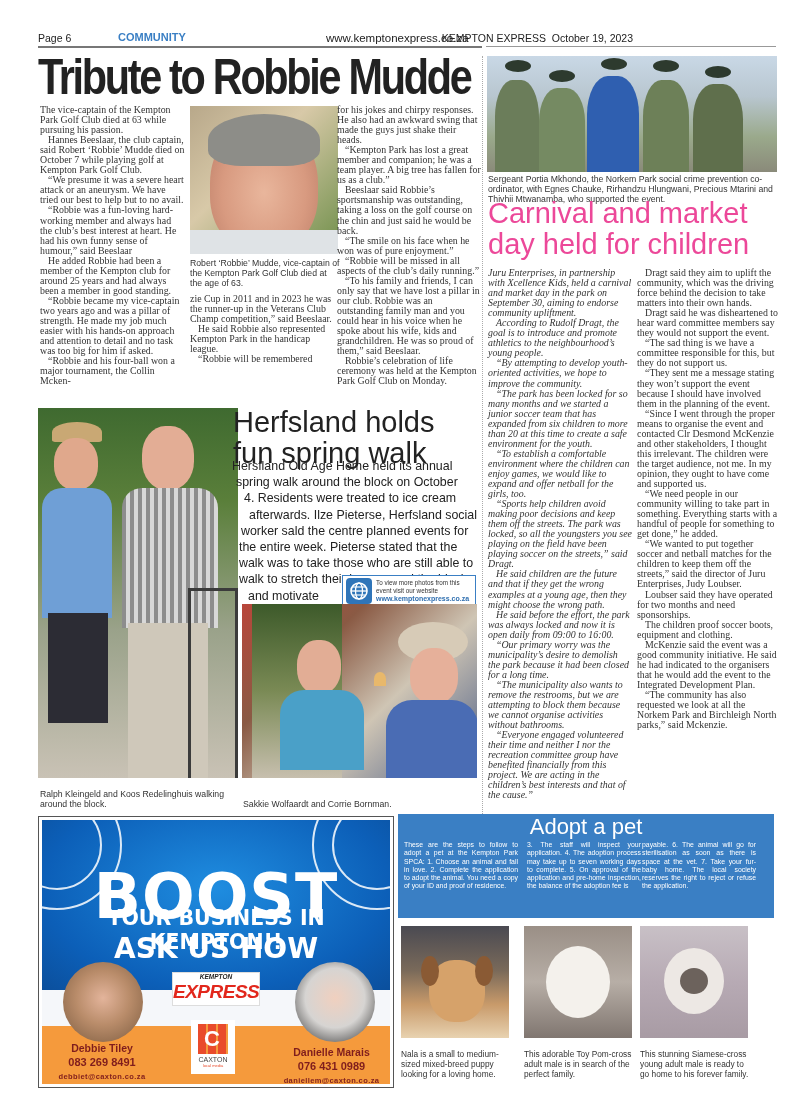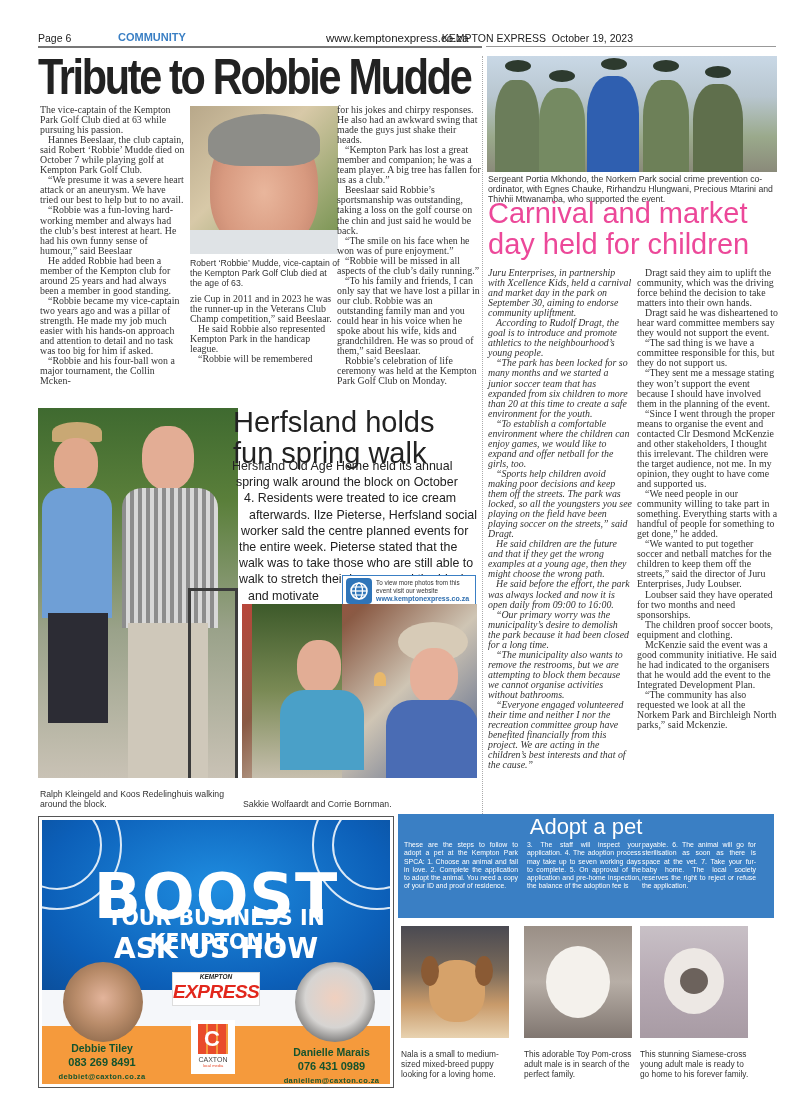--- a/index.html
+++ b/index.html
@@ -53,21 +53,21 @@
 
   
   .boost { position: absolute; left: 38px; top: 816px; width: 356px; height: 272px; border: 1px solid #555; }
   .boost-blue { position: absolute; left: 3px; top: 3px; width: 348px; height: 170px; background: radial-gradient(ellipse at 50% 40%, #1f8de0 0%, #0c5fb8 70%, #0b4f9c 100%); overflow: hidden; }
   .boost-white { position: absolute; left: 3px; top: 173px; width: 348px; height: 36px; background: #f5f7fa; }
   .boost-orange { position: absolute; left: 3px; top: 209px; width: 348px; height: 58px; background: #f59a3c; }
   .boost-word { position: absolute; left: 0; width: 348px; top: 8px; text-align: center; font-family: "DejaVu Sans", sans-serif; font-weight: bold; font-size: 62px; color: #fff; letter-spacing: 1px; margin-top: 32px; }
   .boost-line2 { position: absolute; left: 0; width: 348px; top: 86px; text-align: center; font-family: "DejaVu Sans", sans-serif; font-weight: bold; font-size: 20.5px; color: #fff; }
   .boost-line3 { position: absolute; left: 0; width: 348px; top: 112px; text-align: center; font-family: "DejaVu Sans", sans-serif; font-weight: bold; font-size: 28px; color: #fff; }
   .ring { position: absolute; border: 2px solid rgba(255,255,255,0.85); border-radius: 50%; }
-  .contact { position: absolute; text-align: center; font-family: "Liberation Sans", sans-serif; color: #14532d; font-weight: bold; }
+  .contact { position: absolute; text-align: center; font-family: "Liberation Sans", sans-serif; color: #7f1d1d; font-weight: bold; }
   .contact .n { font-size: 10.5px; }
   .contact .ph { font-size: 11px; margin-top: 2px; }
   .contact .em { font-size: 7.5px; margin-top: 4px; letter-spacing: 0.4px; }
   .avatar { position: absolute; width: 80px; height: 80px; border-radius: 50%; }
   .ke-logo { position: absolute; left: 133px; top: 155px; width: 88px; height: 34px; background: #fff; border: 1px solid #ddd; text-align: center; font-family: "Liberation Sans", sans-serif; }
   .ke-logo .k { font-size: 6.5px; font-weight: bold; font-style: italic; color: #222; line-height: 8px; }
   .ke-logo .e { font-size: 19px; font-weight: bold; font-style: italic; color: #e2271c; line-height: 21px; letter-spacing: -0.5px; }
   .caxton { position: absolute; left: 152px; top: 203px; width: 44px; height: 54px; background: #fff; text-align: center; font-family: "Liberation Sans", sans-serif; }
   .caxton .sq { width: 30px; height: 30px; margin: 4px auto 2px; background: repeating-linear-gradient(90deg, #e94b2b 0 8px, #f59a3c 8px 10px); position: relative; }
   .caxton .sq span { position: absolute; left: 6px; top: 2px; font-size: 22px; font-weight: bold; color: #fff; line-height: 26px; }
@@ -141,20 +141,21 @@
   <div class="beret" style="left:166px; top:4px; width:26px; height:12px;"></div>
   <div class="person" style="left:206px; width:50px; height:88px; background:#5f6f4c;"></div>
   <div class="beret" style="left:218px; top:10px; width:26px; height:12px;"></div>
 </div>
 <div class="caption" style="left:488px; top:174px; width:290px;">Sergeant Portia Mkhondo, the Norkem Park social crime prevention co-ordinator, with Egnes Chauke, Rirhandzu Hlungwani, Precious Mtarini and Thivhii Mtwanamba, who supported the event.</div>
 <div class="carnival-title">Carnival and market day held for children</div>
 
 <div class="col" style="left:488px; top:268px; width:144px;font-style:italic;">
   <p class="first">Juru Enterprises, in partnership with Xcellence Kids, held a carnival and market day in the park on September 30, aiming to endorse community upliftment.</p>
   <p>According to Rudolf Dragt, the goal is to introduce and promote athletics to the neighbourhood’s young people.</p>
+  <p>“By attempting to develop youth-oriented activities, we hope to improve the community.</p>
   <p>“The park has been locked for so many months and we started a junior soccer team that has expanded from six children to more than 20 at this time to create a safe environment for the youth.</p>
   <p>“To establish a comfortable environment where the children can enjoy games, we would like to expand and offer netball for the girls, too.</p>
   <p>“Sports help children avoid making poor decisions and keep them off the streets. The park was locked, so all the youngsters you see playing on the field have been playing soccer on the streets,” said Dragt.</p>
   <p>He said children are the future and that if they get the wrong examples at a young age, then they might choose the wrong path.</p>
   <p>He said before the effort, the park was always locked and now it is open daily from 09:00 to 16:00.</p>
   <p>“Our primary worry was the municipality’s desire to demolish the park because it had been closed for a long time.</p>
   <p>“The municipality also wants to remove the restrooms, but we are attempting to block them because we cannot organise activities without bathrooms.</p>
   <p>“Everyone engaged volunteered their time and neither I nor the recreation committee group have benefited financially from this project. We are acting in the children’s best interests and that of the cause.”</p>
 </div>
 

